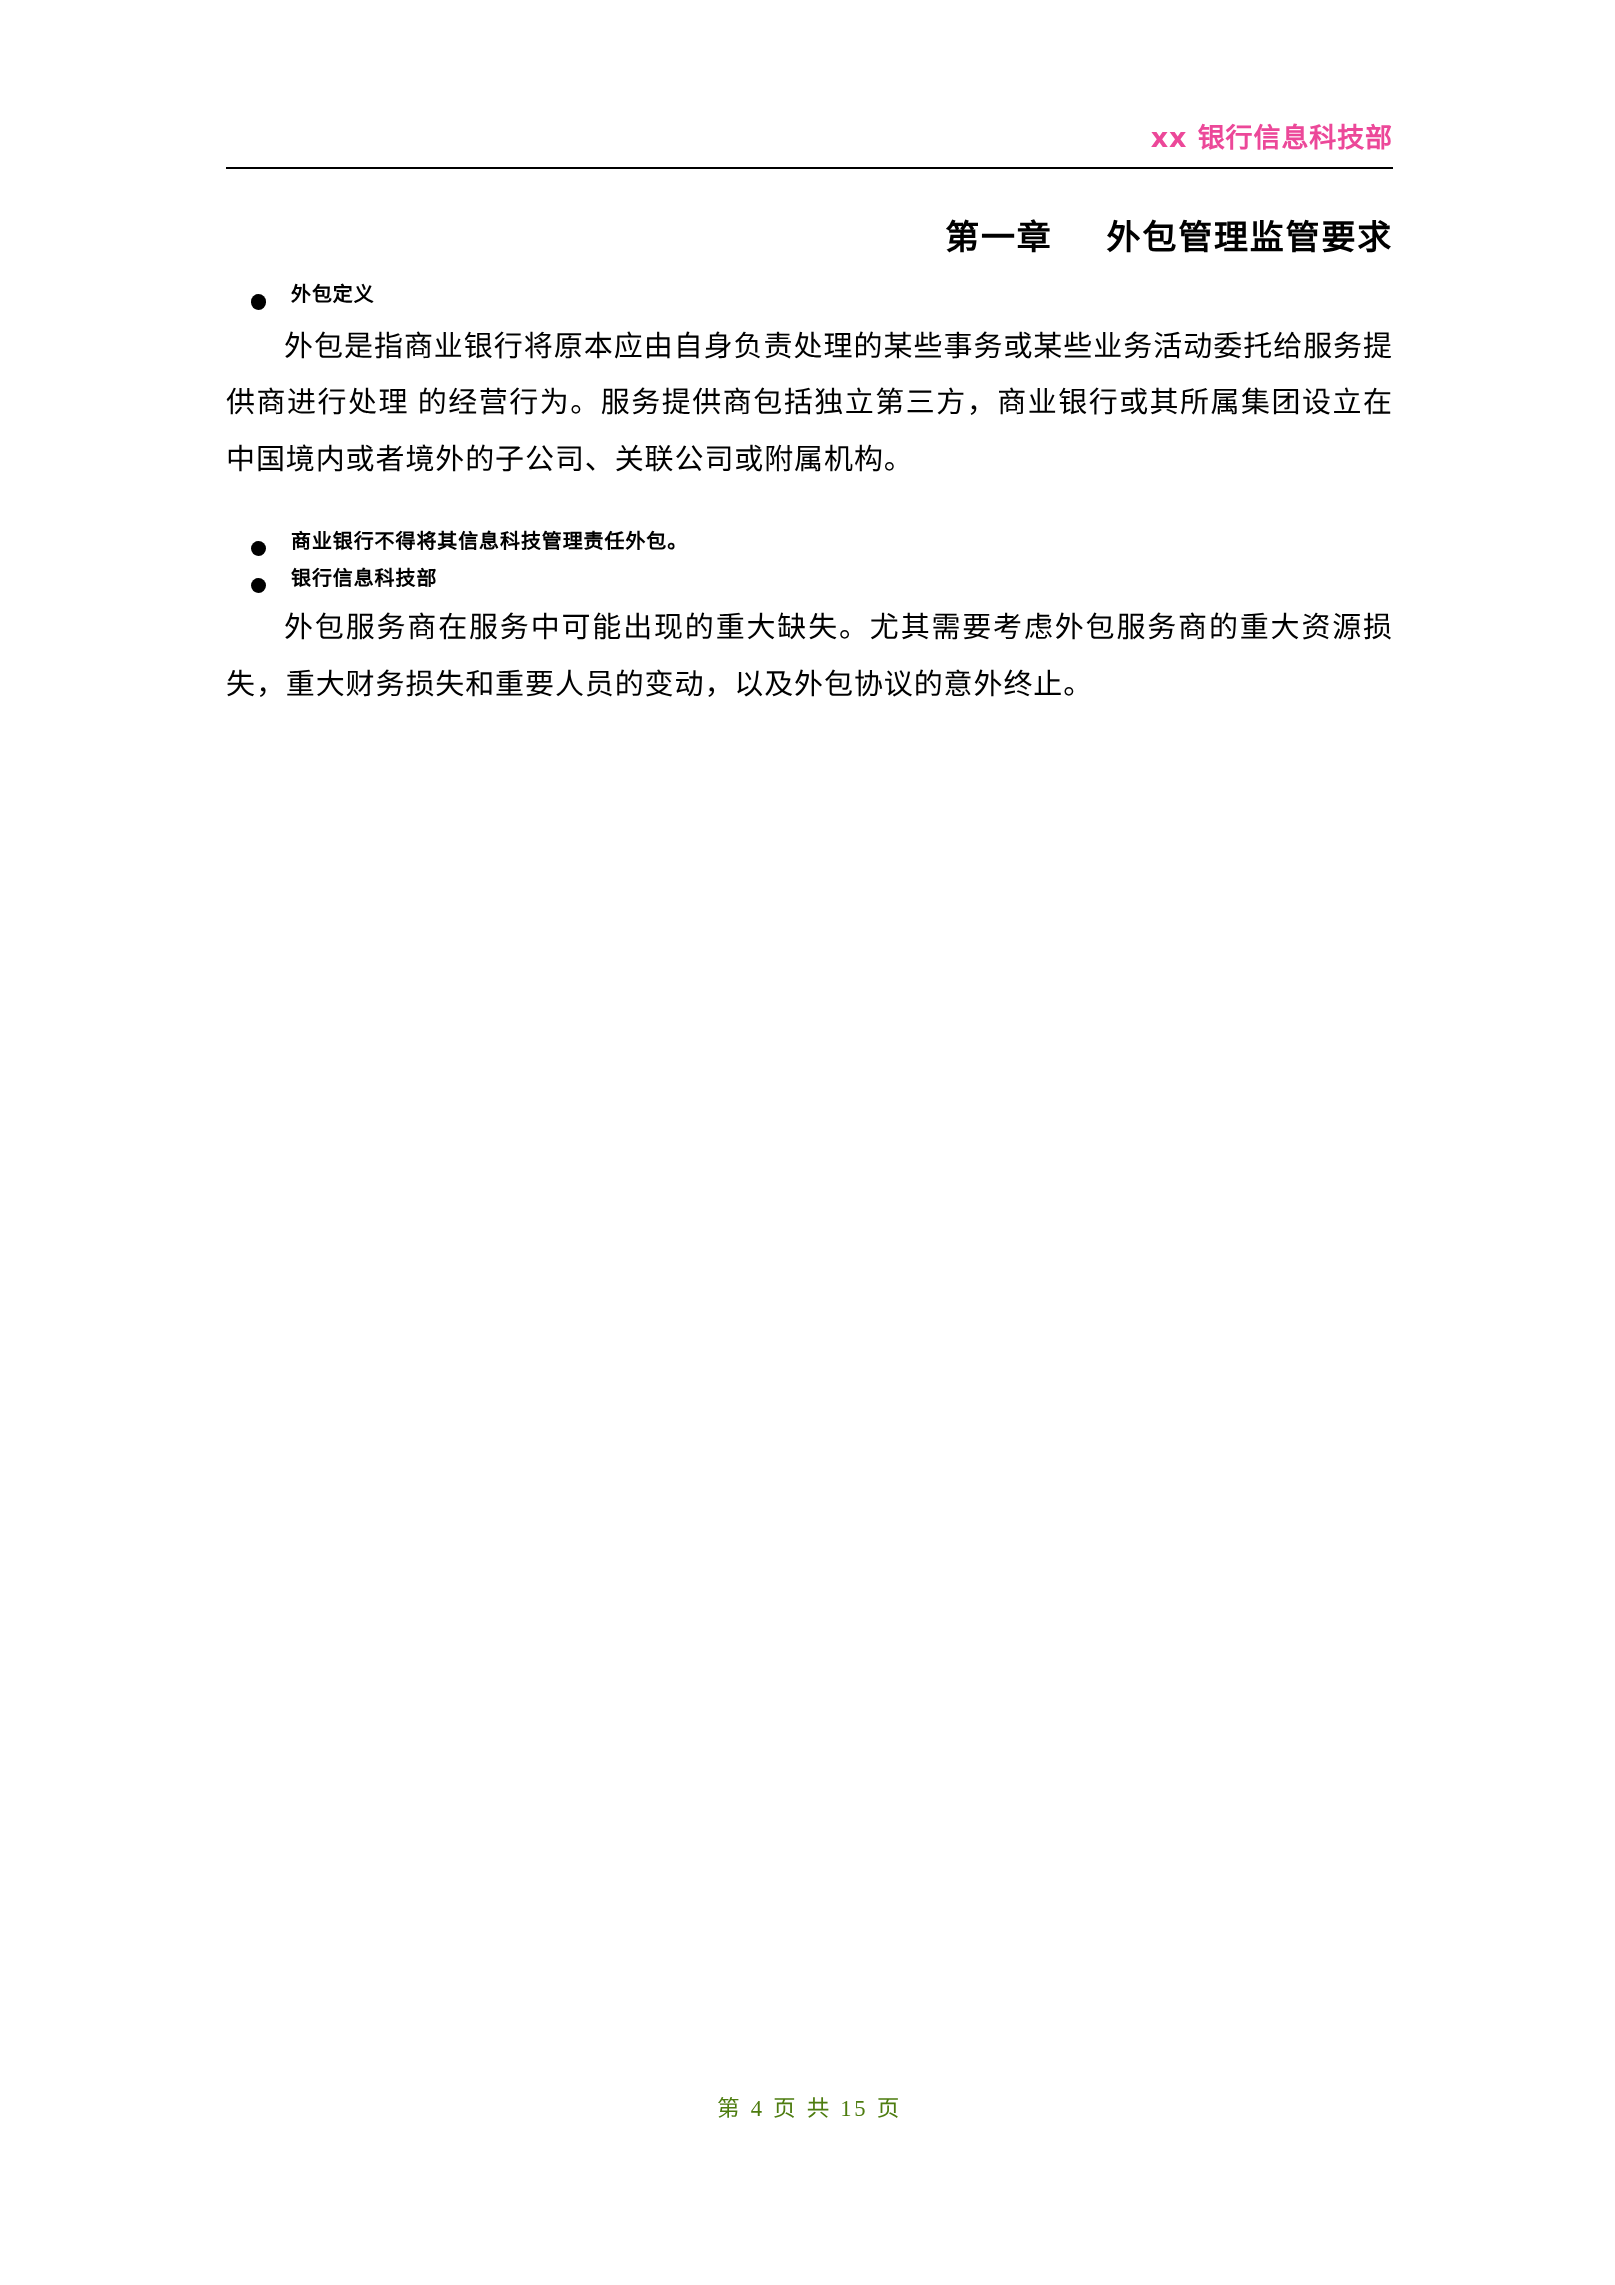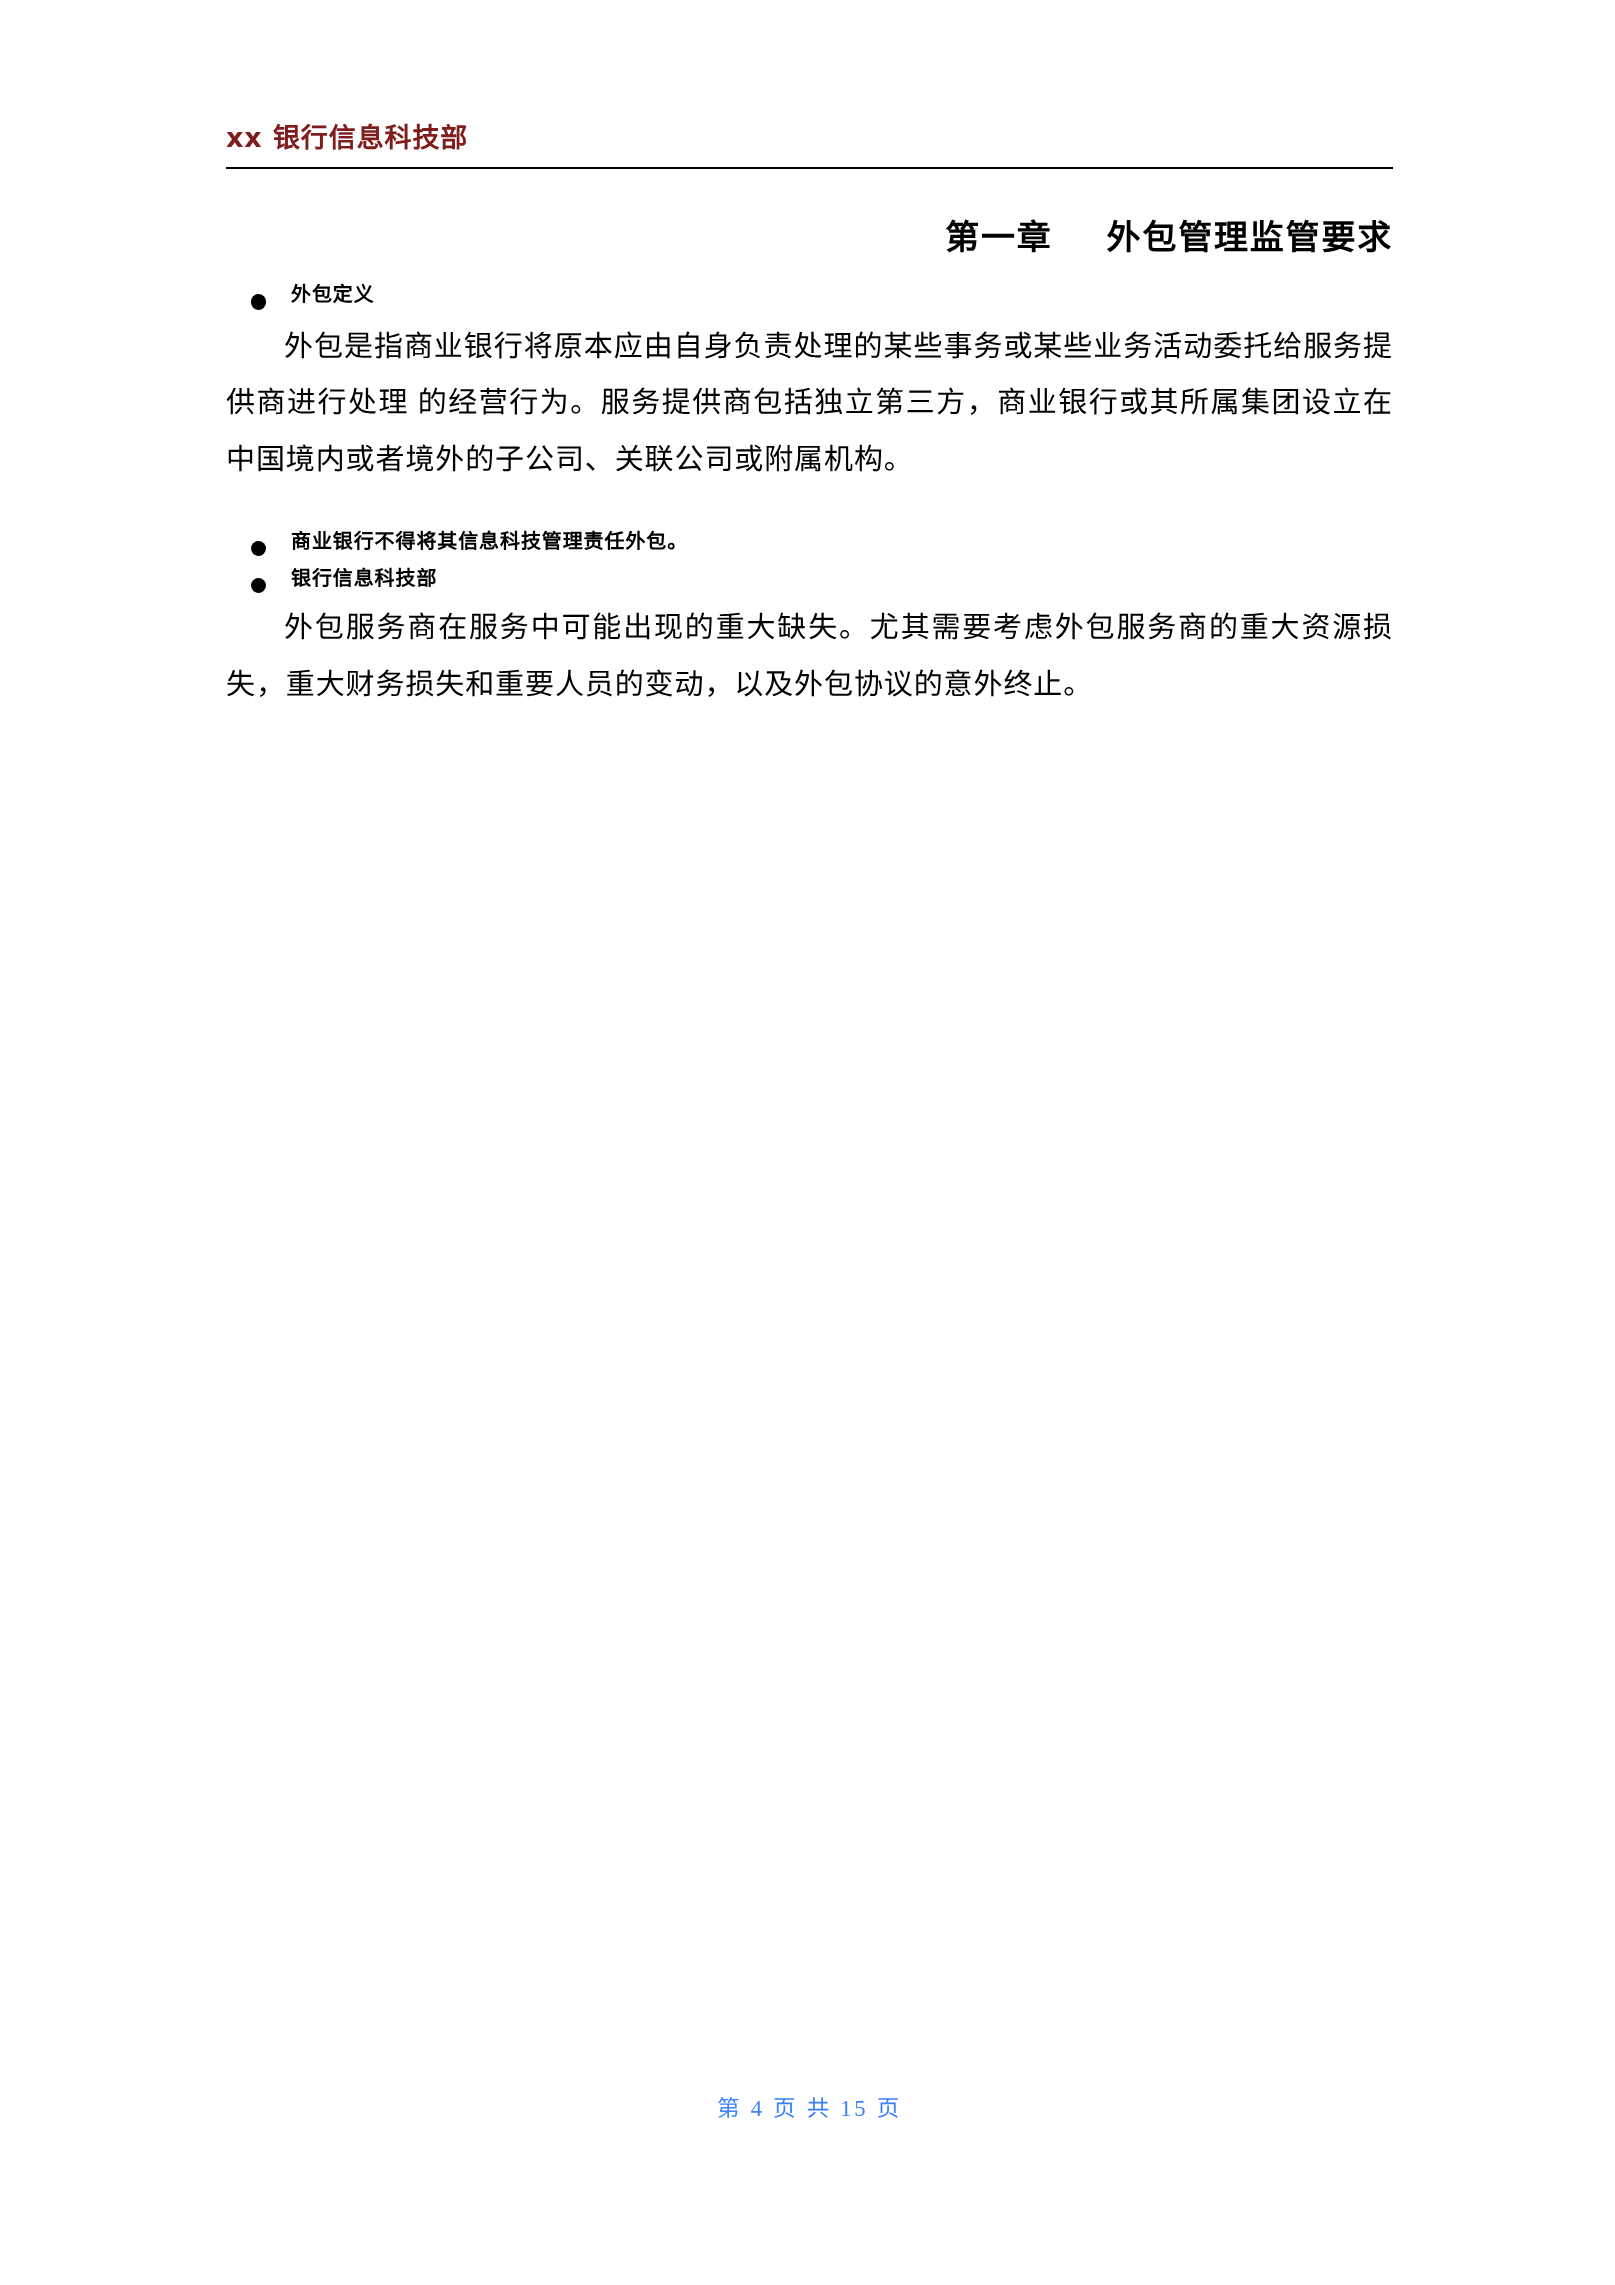--- a/index.html
+++ b/index.html
@@ -17,25 +17,26 @@
     color: #000000;
     box-sizing: border-box;
   }
 
   
   .header {
     position: absolute;
     top: 116px;
     left: 226px;
     width: 1167px;
+    text-align: right;
     font-family: "DejaVu Sans", "Liberation Sans", sans-serif;
     font-weight: bold;
     font-size: 27px;
     letter-spacing: 0.9px;
-    color: #7f1d1d;
+    color: #ec4899;
   }
   .header-rule {
     position: absolute;
     top: 167px;
     left: 226px;
     width: 1167px;
     height: 0;
     border-top: 2.7px solid #000000;
   }
 
@@ -104,21 +105,21 @@
   
   .footer {
     position: absolute;
     left: 226px;
     width: 1167px;
     top: 2090px;
     text-align: center;
     font-family: "Liberation Serif", "DejaVu Serif", serif;
     font-size: 22.6px;
     letter-spacing: 2.7px;
-    color: #3b82f6;
+    color: #4d7c0f;
   }
 </style>
 </head>
 <body>
 
 <div class="page">
 
   <div class="header">xx 银行信息科技部</div>
   <div class="header-rule"></div>
 

